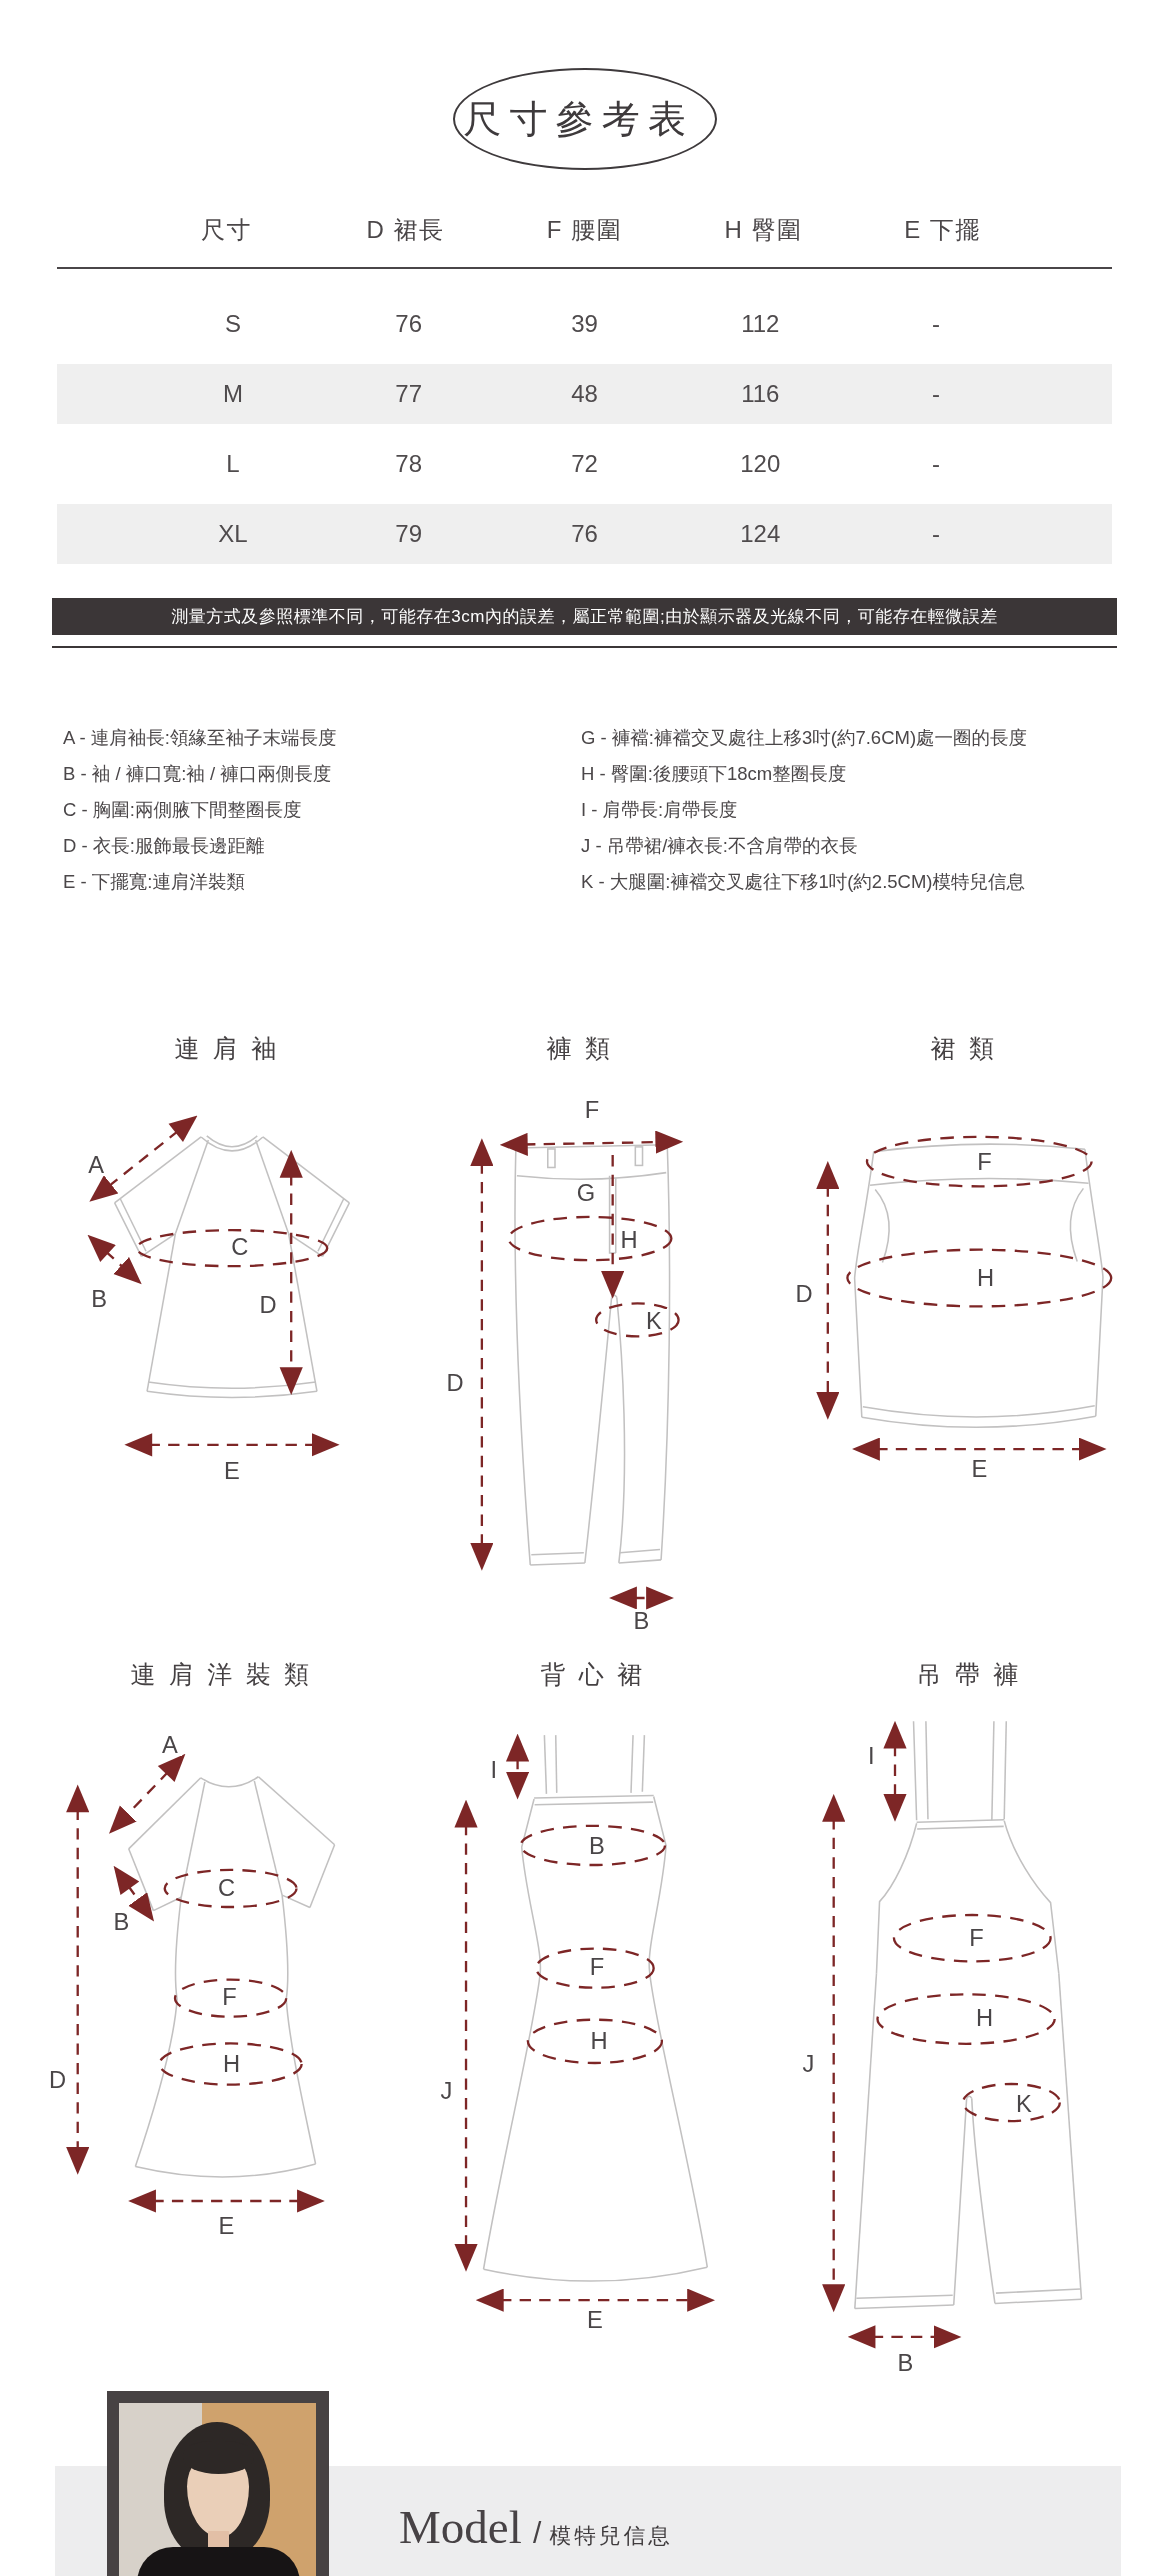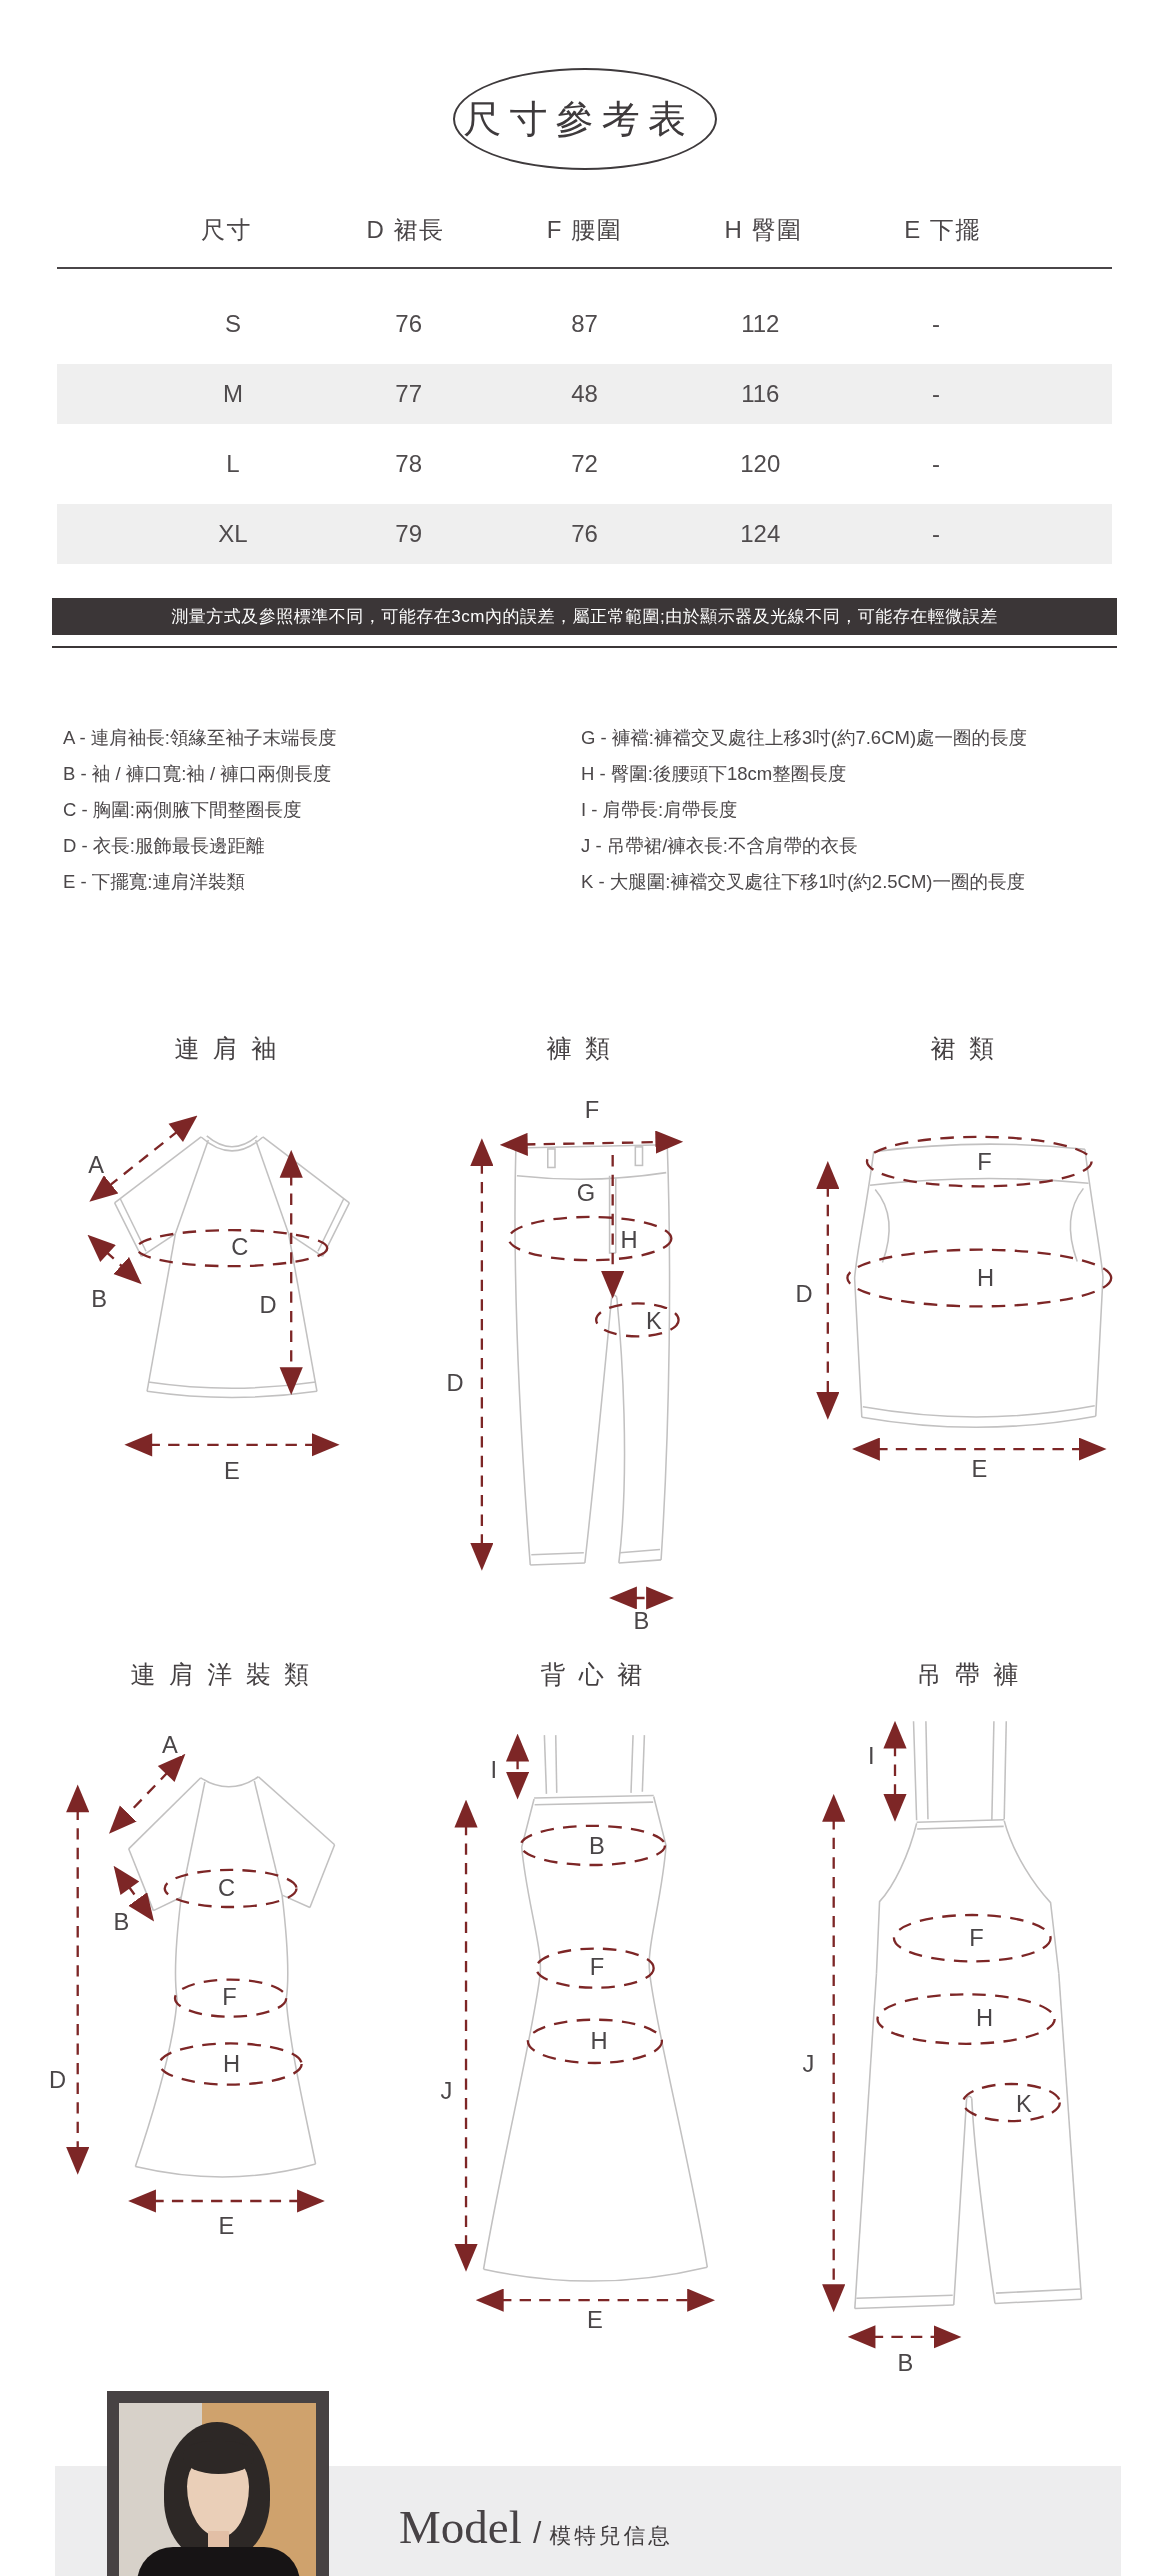--- a/index.html
+++ b/index.html
@@ -81,21 +81,21 @@
     <div>D 裙長</div>
     <div>F 腰圍</div>
     <div>H 臀圍</div>
     <div>E 下擺</div>
   </div>
   <div class="hrule"></div>
 
   <div class="trow" style="top:294px">
     <div>S</div>
     <div>76</div>
-    <div>87</div>
+    <div>39</div>
     <div>112</div>
     <div>-</div>
   </div>
   <div class="trow band" style="top:364px">
     <div>M</div>
     <div>77</div>
     <div>48</div>
     <div>116</div>
     <div>-</div>
   </div>
@@ -122,21 +122,21 @@
     <div>B - 袖 / 褲口寬:袖 / 褲口兩側長度</div>
     <div>C - 胸圍:兩側腋下間整圈長度</div>
     <div>D - 衣長:服飾最長邊距離</div>
     <div>E - 下擺寬:連肩洋裝類</div>
   </div>
   <div class="legend-col right">
     <div>G - 褲襠:褲襠交叉處往上移3吋(約7.6CM)處一圈的長度</div>
     <div>H - 臀圍:後腰頭下18cm整圈長度</div>
     <div>I - 肩帶長:肩帶長度</div>
     <div>J - 吊帶裙/褲衣長:不含肩帶的衣長</div>
-    <div>K - 大腿圍:褲襠交叉處往下移1吋(約2.5CM)一圈的長度</div>
+    <div>K - 大腿圍:褲襠交叉處往下移1吋(約2.5CM)模特兒信息</div>
   </div>
 
   <div class="sec" style="left:62px;top:1030px;width:340px">連肩袖</div>
   <div class="sec" style="left:438px;top:1030px;width:294px">褲類</div>
   <div class="sec" style="left:804px;top:1030px;width:330px">裙類</div>
 
   <svg style="left:62px;top:1103px" width="340" height="381" viewBox="0 0 660 740">
     <path class="outline" d="M270,66 Q330,120 390,66"></path>
     <path class="outline" d="M281,64 Q330,106 379,64"></path>
     <path class="outline" d="M270,66 L102,194"></path>

